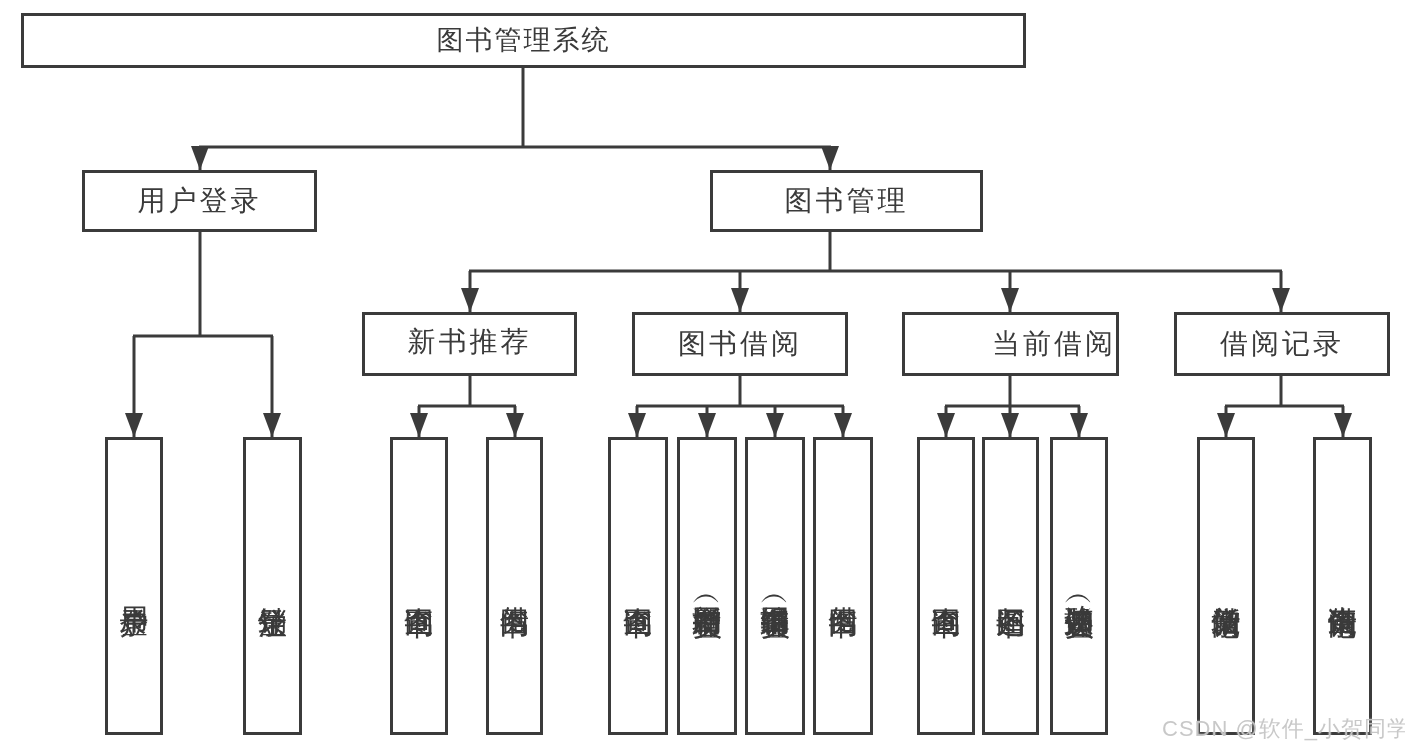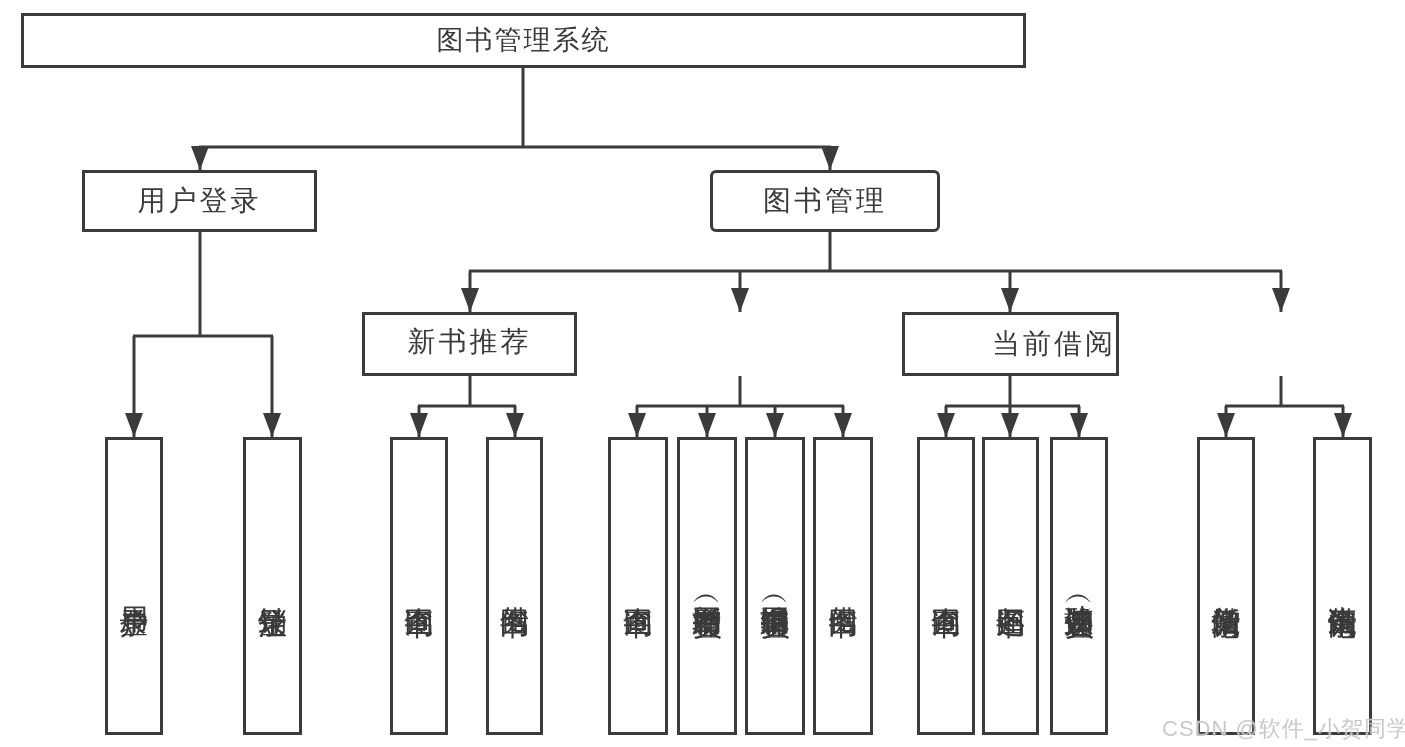--- a/index.html
+++ b/index.html
@@ -109,29 +109,35 @@
     </g>
   </svg>
 
   <div class="box lvl1" style="left:21px;top:13px;width:1005px;height:55px;">
     <span class="h-label">图书管理系统</span>
   </div>
 
   <div class="box lvl2" style="left:82px;top:170px;width:235px;height:62px;">
     <span class="h-label">用户登录</span>
   </div>
-  <div class="box lvl2" style="left:710px;top:170px;width:230px;height:62px;border-radius:6px;">
+  <div class="box lvl2" style="left:710px;top:170px;width:273px;height:62px;">
     <span class="h-label">图书管理</span>
   </div>
 
   <div class="box lvl3" style="left:362px;top:312px;width:215px;height:64px;font-family:Liberation Mono, monospace;">
     <span class="h-label">新书推荐</span>
   </div>
+  <div class="box lvl3" style="left:632px;top:312px;width:216px;height:64px;">
+    <span class="h-label">图书借阅</span>
+  </div>
   <div class="box lvl3" style="left:902px;top:312px;width:217px;height:64px;justify-content:flex-end;">
     <span class="h-label">当前借阅</span>
+  </div>
+  <div class="box lvl3" style="left:1174px;top:312px;width:216px;height:64px;">
+    <span class="h-label">借阅记录</span>
   </div>
 
   <div class="box leaf" style="left:105px;top:437px;width:58px;height:298px;">
     <span class="v-label">用户登录</span>
   </div>
   <div class="box leaf" style="left:243px;top:437px;width:59px;height:298px;">
     <span class="v-label">注销登录</span>
   </div>
 
   <div class="box leaf" style="left:390px;top:437px;width:58px;height:298px;">

